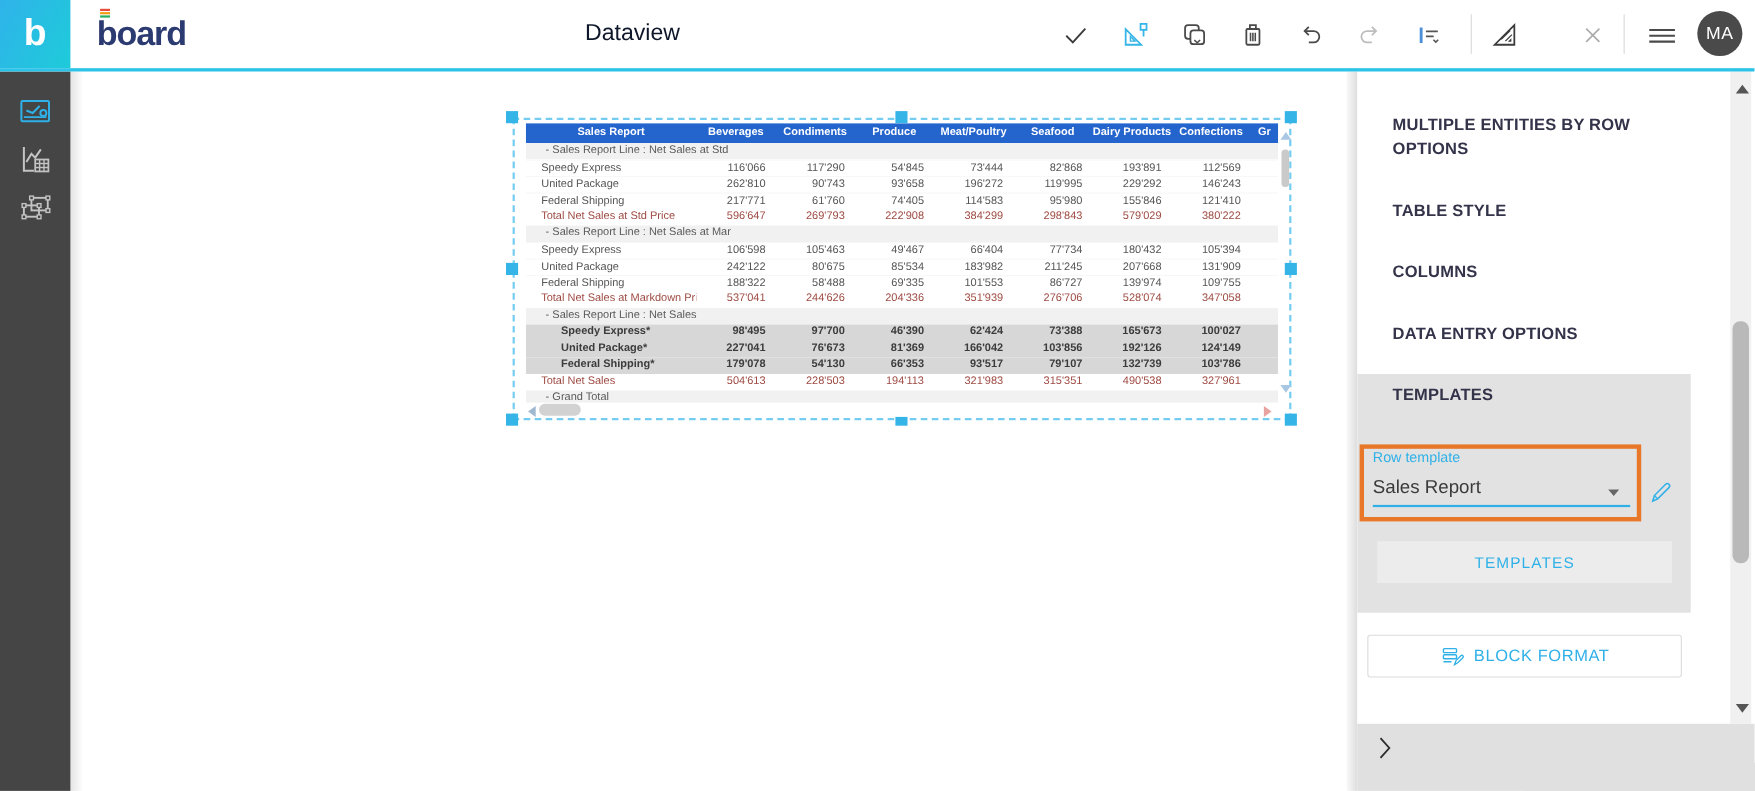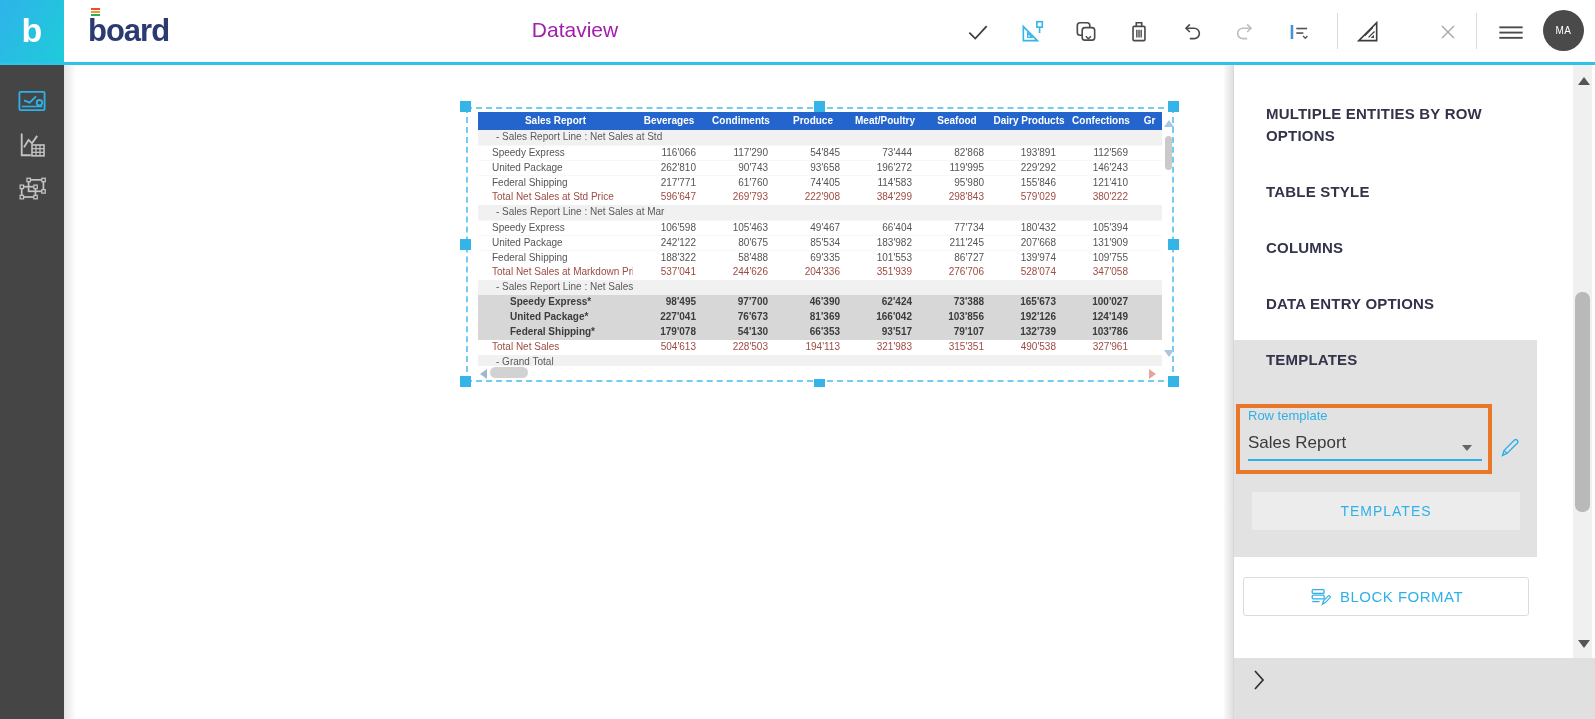--- a/index.html
+++ b/index.html
@@ -11,26 +11,26 @@
   #topbar-accent { position:absolute; left:0; top:62px; width:1595px; height:3px; background:#2cc3e8; z-index:31; }
   #logo-tile { position:absolute; left:0; top:0; width:64px; height:62px;
     background:linear-gradient(120deg,#2fb3ea 0%,#1ecbd9 100%);
     display:flex; align-items:center; justify-content:center; }
   #logo-letter { color:#fff; font-size:34px; font-weight:700; line-height:1; margin-top:-2px; }
   #wordmark { position:absolute; left:88px; top:12px; font-size:31px; font-weight:700;
     color:#2b3a70; letter-spacing:-1px; line-height:38px; }
   #wordmark-stripes { position:absolute; left:91px; top:8px; width:9px; display:flex; flex-direction:column; gap:1px; }
   #wordmark-stripes i { display:block; height:2px; }
   #page-title { position:absolute; top:18px; left:455px; width:240px; text-align:center;
-    font-size:21px; color:#a21caf; }
+    font-size:21px; color:#0f172a; }
   .tbtn { position:absolute; top:16px; width:32px; height:32px; display:flex;
     align-items:center; justify-content:center; cursor:pointer; }
   .tb-divider { position:absolute; top:13px; width:1px; height:36px; background:#d9d9d9; }
   #avatar { position:absolute; left:1543px; top:10px; width:41px; height:41px; border-radius:50%;
-    background:#4a4a4a; color:#fff; font-size:10px; display:flex; align-items:center; justify-content:center;
+    background:#4a4a4a; color:#fff; font-size:16px; display:flex; align-items:center; justify-content:center;
     letter-spacing:.5px; }
 
   
   #sidebar { position:absolute; left:0; top:65px; width:64px; height:654px; background:#454545; z-index:25; }
   .side-item { position:absolute; left:16px; width:32px; height:32px; display:flex; align-items:center; justify-content:center; cursor:pointer; }
 
   
   #canvas { position:absolute; left:64px; top:65px; width:1160px; height:654px; background:#fff; }
   #canvas-left-shadow { position:absolute; left:64px; top:65px; width:12px; height:654px;
     background:linear-gradient(to right, #e4e4e4, rgba(255,255,255,0)); }

